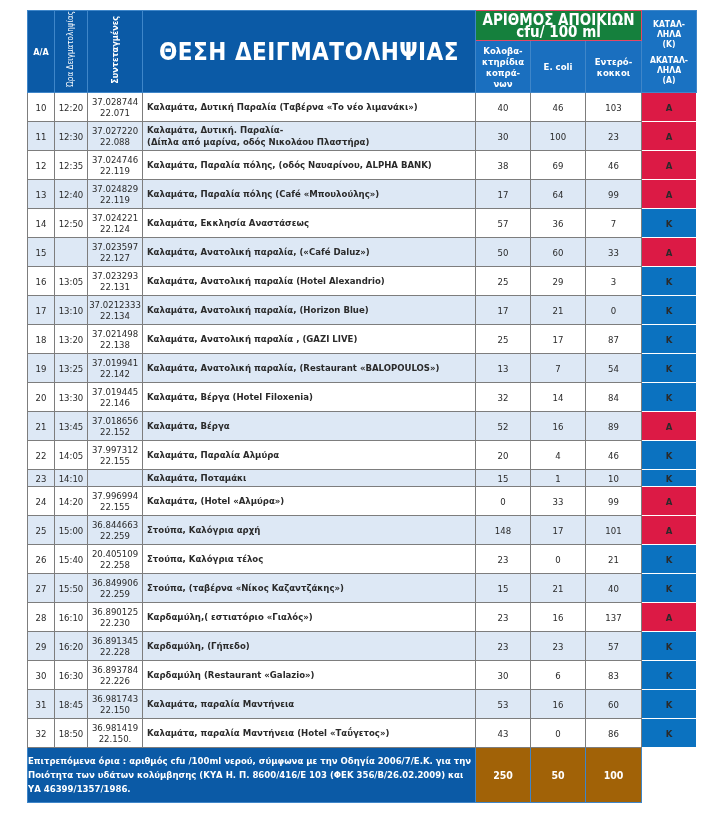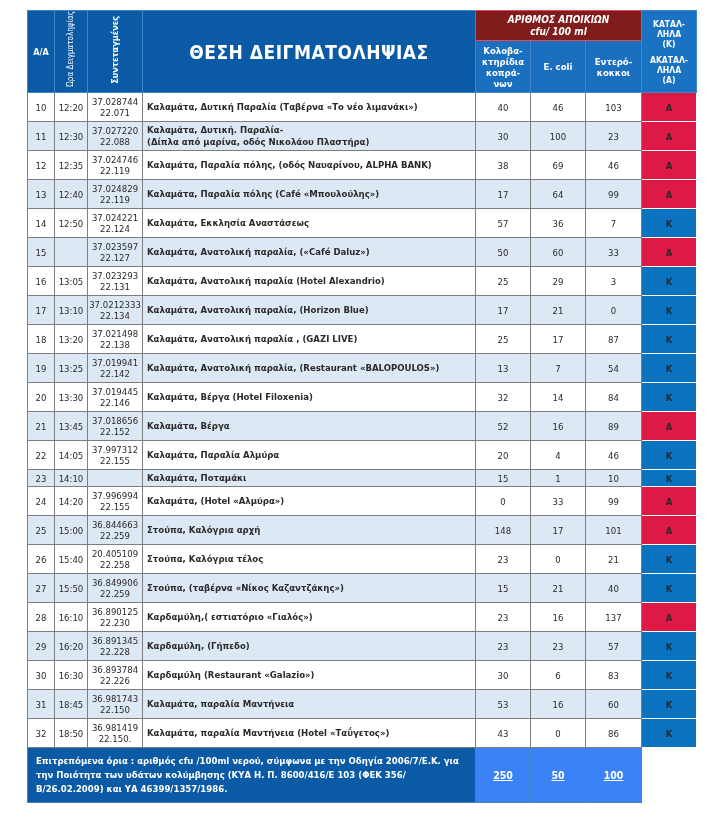--- a/index.html
+++ b/index.html
@@ -5,37 +5,37 @@
   html, body { margin: 0; padding: 0; background: #ffffff; }
   body { width: 709px; height: 819px; position: relative; overflow: hidden;
          font-family: "DejaVu Sans Condensed", "DejaVu Sans", sans-serif; }
   .wrap { position: absolute; left: 27px; top: 10px; }
   table { border-collapse: collapse; table-layout: fixed; }
   td, th { padding: 0; text-align: center; vertical-align: middle; }
   .hdr { background: #0b5aa6; color: #ffffff; font-weight: bold; border: 1px solid #3f86c9; }
   .hdr-aa { font-size: 9px; }
   .vert { writing-mode: vertical-rl; transform: rotate(180deg); font-size: 8px; line-height: 10px; font-weight: normal; display: inline-block; }
   .vert.b { font-weight: bold; font-size: 9px; }
-  .hdr-title { font-size: 19px; letter-spacing: 0.5px; background: #0b5aa6; }
-  .hdr-group { background: #7f1d1d; color: #fff; font-size: 10px; line-height: 12px; border: 1px solid #e54766; font-style: italic; }
+  .hdr-title { font-size: 24px; letter-spacing: 0.5px; background: #0b5aa6; }
+  .hdr-group { background: #15803d; color: #fff; font-size: 15px; line-height: 12px; border: 1px solid #e54766; }
   .hdr-sub { background: #1a6fbf; font-size: 9.5px; line-height: 11px; }
   .hdr-status { background: #1a72c2; font-size: 8.5px; line-height: 10px; }
   .hdr-status span { display: block; }
   .row td { border: 1px solid #7d7d7d; font-size: 9.5px; color: #2a2a2a; }
   .row.alt td.c { background: #dde8f5; }
   .row td.c { background: #ffffff; }
   .num { font-size: 9.5px; color: #3a3a3a; }
   .coord { font-size: 9px; line-height: 11px; color: #333; }
   .loc { text-align: left !important; font-weight: bold; font-size: 9.5px; color: #111; padding-left: 4px !important; line-height: 12px; }
   .st { color: #fff; font-weight: bold; font-size: 10px; border: 1px solid #ffffff !important; }
   .st.A { background: #dc1a45; }
   .st.K { background: #0b72c0; }
   .foot td { background: #0b5aa6; color: #fff; font-weight: bold; }
-  .foot .ftext { text-align: left; font-size: 9.5px; line-height: 14px; padding: 4px 8px !important; border: 1px solid #3f86c9; }
-  .foot .fval { font-size: 10.5px; background: #3b82f6; border: 1px solid #3f86c9; text-decoration: underline; }
+  .foot .ftext { text-align: left; font-size: 9.5px; line-height: 14px; padding: 4px 0 !important; border: 1px solid #3f86c9; }
+  .foot .fval { font-size: 10.5px; background: #a16207; border: 1px solid #3f86c9; }
   .foot .fempty { background: #ffffff; border: none; }
 </style>
 </head>
 <body>
 
 <div class="wrap">
 <table>
   <colgroup>
     <col style="width:27px">
         <col style="width:33px">

